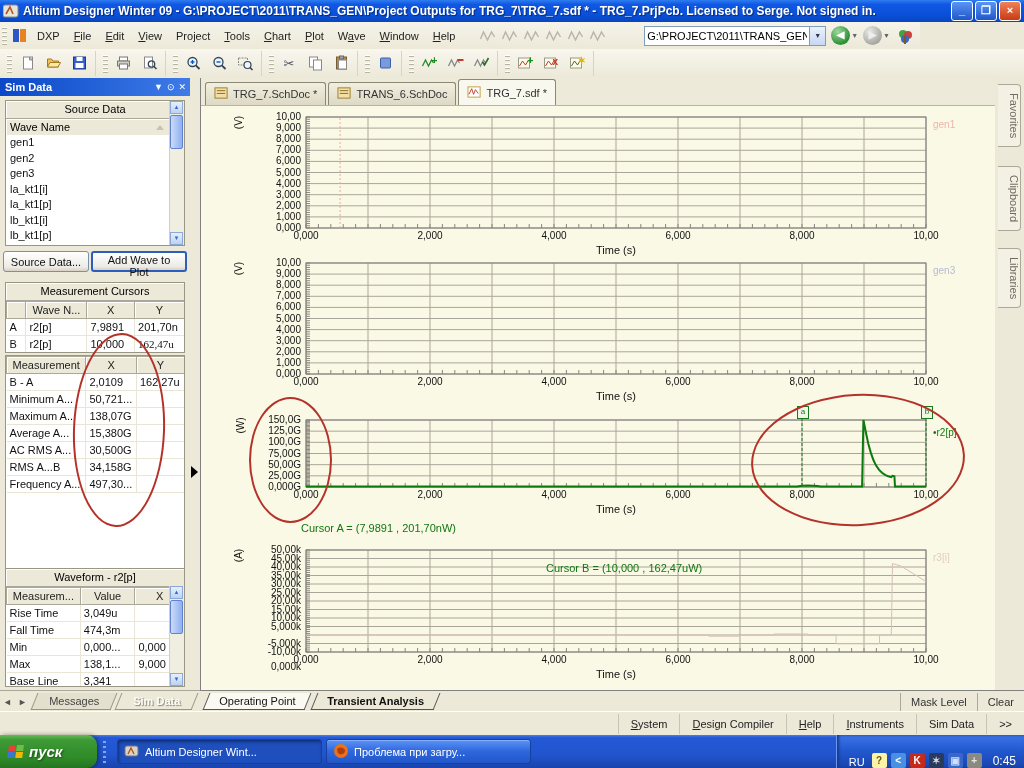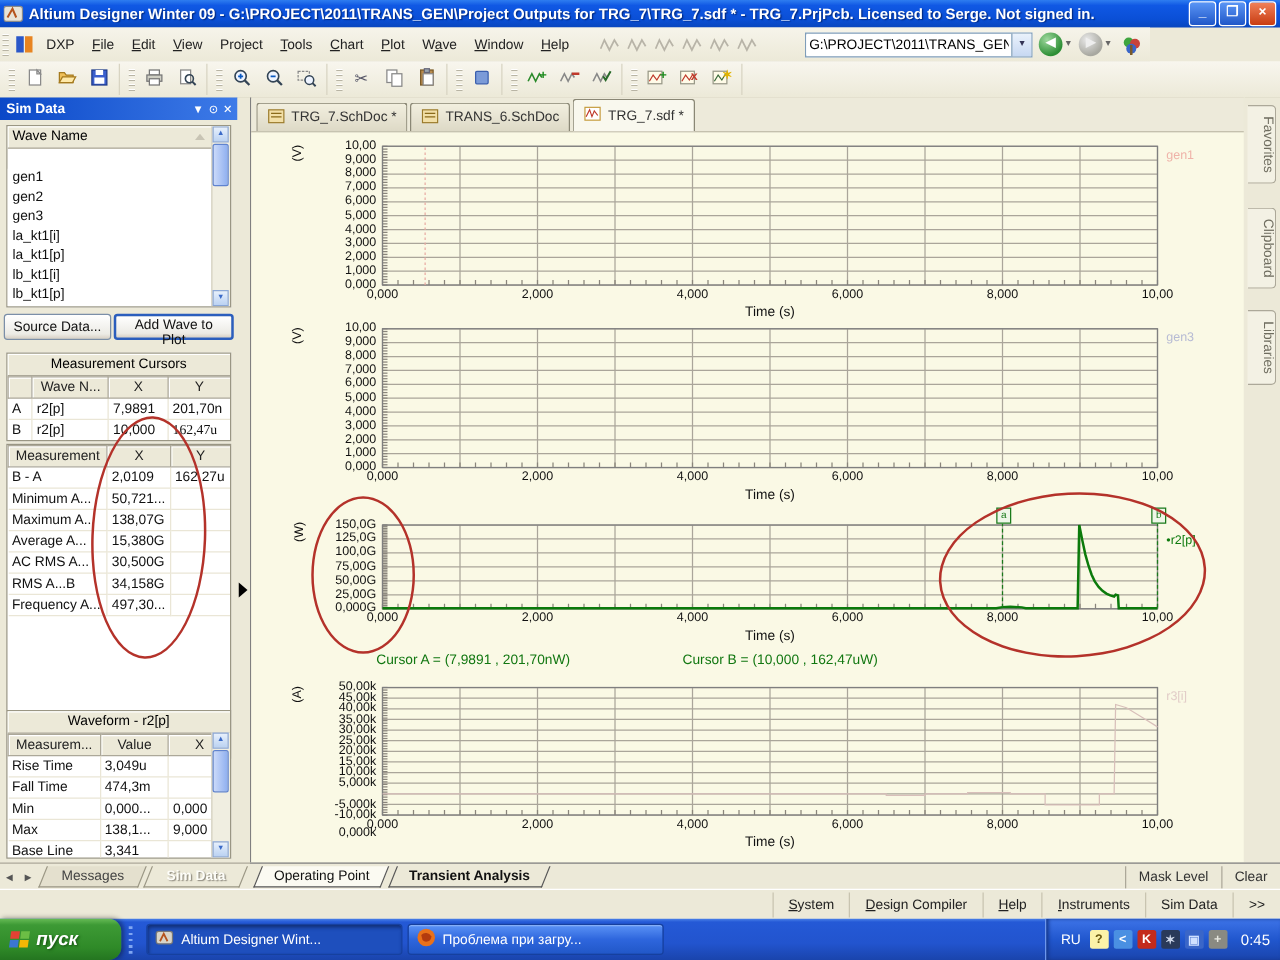--- a/index.html
+++ b/index.html
@@ -77,21 +77,21 @@
   .p4 .xcol{top:104px;}
   .xtitle{position:absolute;left:0;width:620px;text-align:center;font-size:11px;color:#111;}
   .p1 .xtitle,.p2 .xtitle{top:127px;}
   .p3 .xtitle{top:83px;}
   .p4 .xtitle{top:118px;}
   .legend{position:absolute;left:627px;top:2px;font-size:10px;white-space:nowrap;}
   .p3 .legend{top:7px;}
   .cflag{position:absolute;top:-14px;width:10px;height:11px;border:1px solid #1a7a1a;
     background:#eef6e8;color:#1a7a1a;font-size:8px;line-height:10px;text-align:center;z-index:5;}
   .cursor-readout{position:absolute;top:416px;font-size:11px;color:#117711;}
-  #curA{left:100px;}#curB{left:345px;}
+  #curA{left:100px;}#curB{left:345px;margin-top:40px;}
 
   
   #righttabs{position:absolute;left:995px;top:78px;width:29px;height:612px;background:#ECE9D8;}
   .rtab{position:absolute;left:3px;width:22px;padding:8px 0;background:#F3F1E4;
     border:1px solid #ACA899;border-left:none;border-radius:0 4px 4px 0;
     writing-mode:vertical-rl;text-align:center;color:#6F6D5F;font-size:11px;}
 
   
   .ph{position:absolute;left:0;top:0;width:190px;height:18px;
     background:linear-gradient(to right,#0A48C8,#3E7BE8);color:#fff;font-weight:bold;
@@ -158,21 +158,21 @@
     background:linear-gradient(to bottom,#66BB55 0%,#3D9A35 15%,#2F8A28 70%,#247520 100%);
     border-radius:0 10px 10px 0;box-shadow:2px 0 4px rgba(0,0,0,.4);}
   #startbtn .slabel{color:#fff;font-weight:bold;font-style:italic;font-size:15px;text-shadow:1px 1px 2px #14500f;}
   .winflag{display:inline-block;width:16px;height:14px;transform:skewX(-8deg);}
   .winflag i{display:block;float:left;width:7px;height:6px;margin:0 1px 1px 0;}
   .qldots{width:8px;height:22px;margin:0 4px;background:repeating-linear-gradient(to bottom,#7FA6F2 0,#7FA6F2 2px,transparent 2px,transparent 5px);background-size:3px 100%;background-repeat:no-repeat;background-position:2px 0;}
   .taskbtn{height:25px;width:205px;margin-left:4px;border-radius:3px;display:flex;align-items:center;gap:5px;
     padding:0 6px;box-sizing:border-box;color:#fff;font-size:11px;white-space:nowrap;overflow:hidden;
     background:linear-gradient(to bottom,#5B93F6,#2E66DD 50%,#2157C8);border:1px solid #16409E;box-shadow:inset 0 1px 0 #84AEF8;}
   .taskbtn.active{background:#1E4FBD;box-shadow:inset 1px 2px 3px #123078;}
-  #tray{margin-left:auto;height:33px;display:flex;align-items:center;gap:5px;padding:0 8px 0 12px;
+  #tray{margin-left:auto;height:33px;display:flex;align-items:flex-end;gap:5px;padding:0 8px 0 12px;
     background:linear-gradient(to bottom,#3E74E8 0%,#2157CE 50%,#1A44AC 100%);border-left:1px solid #6D97EE;box-shadow:inset 2px 0 3px #16398E;}
   #tray .lang{color:#fff;font-size:11px;margin-right:2px;}
   .tico{width:15px;height:15px;display:inline-flex;align-items:center;justify-content:center;
     font-size:10px;font-weight:bold;border-radius:2px;}
   #tray .clock{color:#fff;font-size:12px;margin-left:6px;}
 
   
   .red-ellipse{position:absolute;border:2px solid #B4322A;border-radius:50%;z-index:50;pointer-events:none;}
   #re1{left:73px;top:333px;width:88px;height:190px;transform:rotate(2deg);}
   #re2{left:249px;top:397px;width:79px;height:122px;}
@@ -402,20 +402,21 @@
     <div class="ph">
       <span>Sim Data</span>
       <span class="phicons">
         <span>▼</span>
         <span>⊙</span>
         <span>✕</span>
       </span>
     </div>
 
     <div class="group g-src">
+      <div class="gh">Source Data</div>
       <div class="colh">
         <span>Wave Name</span>
         <span class="sortarr"></span>
       </div>
       <div class="wavelist" id="wavelist">
           <div class="witem">gen1</div>
           <div class="witem">gen2</div>
           <div class="witem">gen3</div>
           <div class="witem">la_kt1[i]</div>
           <div class="witem">la_kt1[p]</div>

